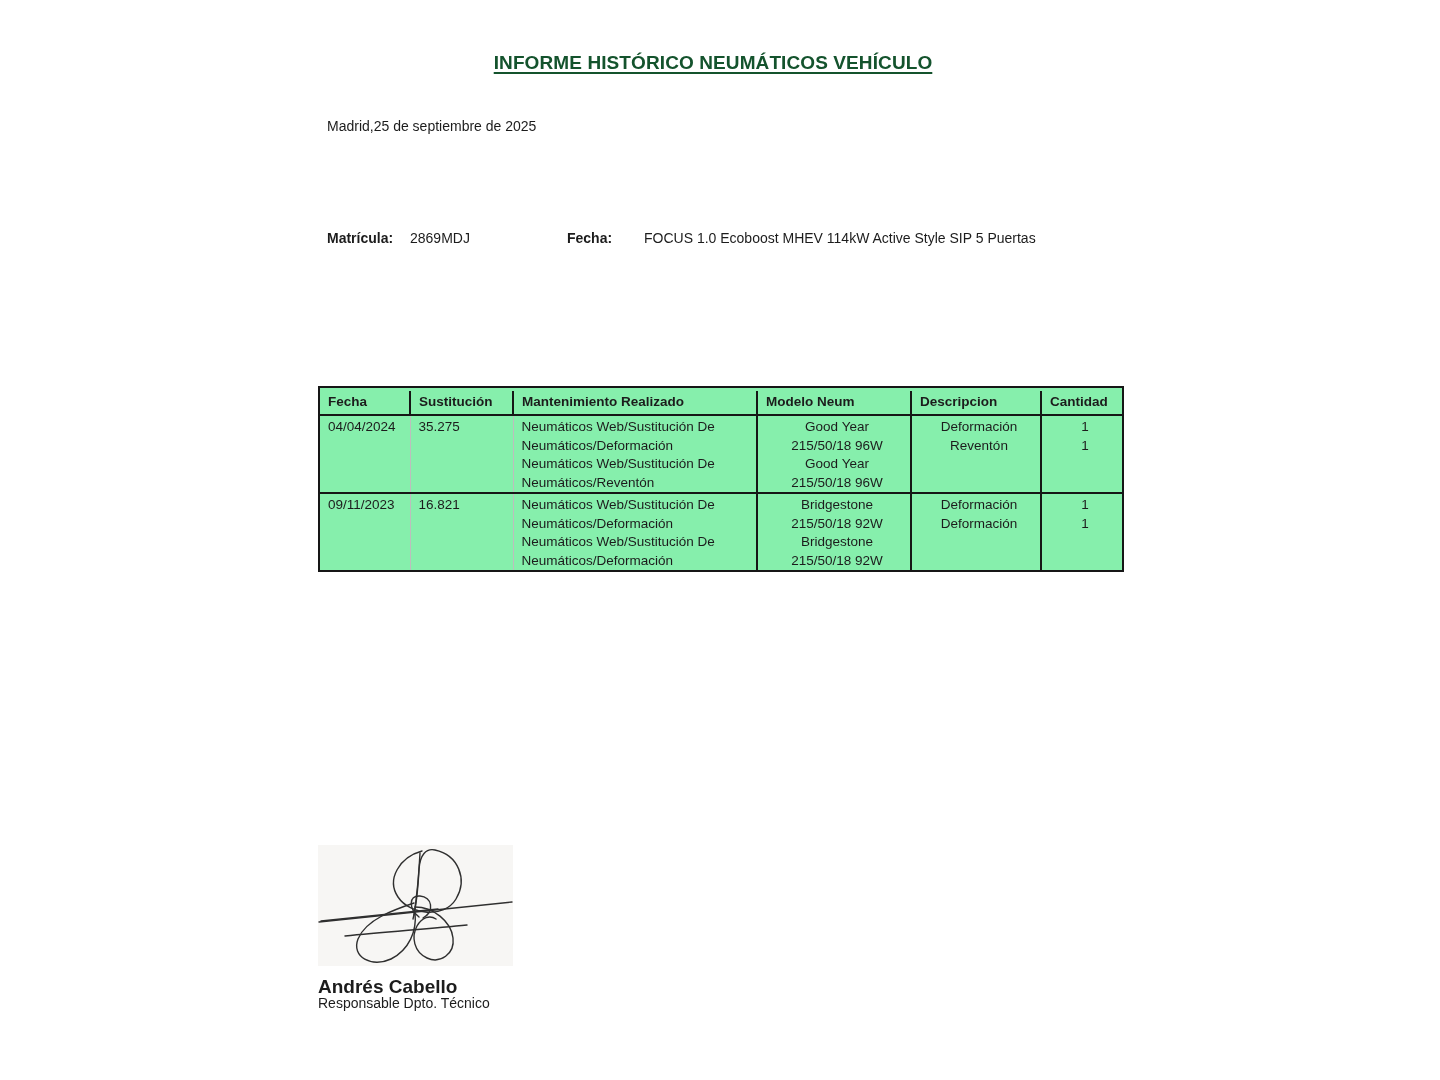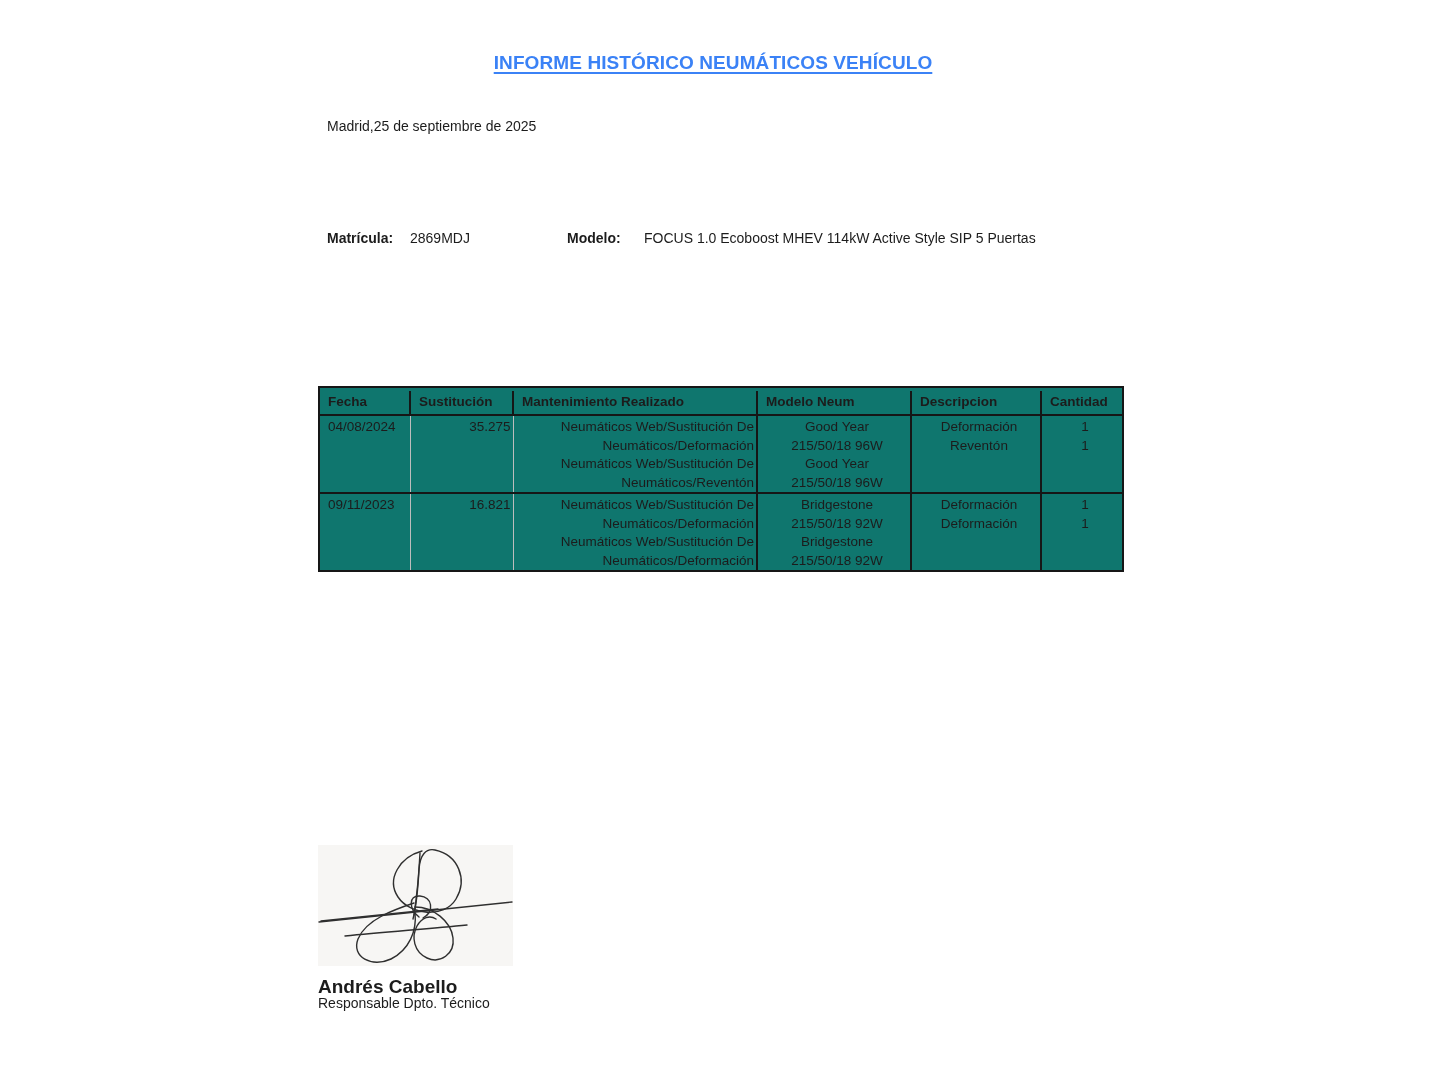--- a/index.html
+++ b/index.html
@@ -15,21 +15,21 @@
   .report-title {
     position: absolute;
     top: 52px; left: 0; width: 1426px;
     text-align: center;
     font-size: 19px;
     font-weight: bold;
     letter-spacing: 0.1px;
     text-decoration: underline;
     text-decoration-thickness: 2px;
     text-underline-offset: 3px;
-    color: #3b82f6;
+    color: #14532d;
   }
 
   .date-line {
     position: absolute;
     top: 118px; left: 327px;
     font-size: 14px;
     text-align: center;
   }
 
   .vehicle-line { position: absolute; top: 230px; left: 0; width: 1212px; height: 20px; }
@@ -39,21 +39,21 @@
   .matricula-value { left: 410px; top: 0; }
   .modelo-label    { left: 567px; top: 0; }
   .modelo-value    { left: 644px; top: 0; }
 
   .table-wrap {
     position: absolute;
     left: 318px; top: 386px;
     width: 806px;
     border: 2px solid #161616;
     padding-top: 3px;
-    background: #0f766e;
+    background: #86efac;
   }
   table.report-table {
     border-collapse: collapse;
     table-layout: fixed;
     width: 802px;
     font-size: 13.5px;
   }
   .report-table th, .report-table td {
     text-align: left;
     vertical-align: top;
@@ -66,21 +66,21 @@
     height: 24px;
     padding-top: 3px;
     border-left: 2px solid #161616;
   }
   .report-table th:first-child { border-left: none; }
   .report-table tbody td {
     height: 72px;
     line-height: 18.5px;
     border-top: 2px solid #161616;
   }
-  .report-table td.sep-gray  { border-left: 1px solid #bdbdbd; text-align: right; }
+  .report-table td.sep-gray  { border-left: 1px solid #bdbdbd; }
   .report-table td.sep-black { border-left: 2px solid #161616; text-align: center; }
 
   .signature-block { position: absolute; left: 318px; top: 845px; }
   .signature-img {
     display: block;
     width: 195px; height: 121px;
     background: #f7f6f4;
   }
   .signatory-name {
     position: absolute; left: 318px; top: 976px;
@@ -97,21 +97,21 @@
 
 <div class="page">
 
   <div class="report-title">INFORME HISTÓRICO NEUMÁTICOS VEHÍCULO</div>
 
   <div class="date-line">Madrid,25 de septiembre de 2025</div>
 
   <div class="vehicle-line">
     <span class="lbl matricula-label">Matrícula:</span>
     <span class="val matricula-value">2869MDJ</span>
-    <span class="lbl modelo-label">Modelo:</span>
+    <span class="lbl modelo-label">Fecha:</span>
     <span class="val modelo-value">FOCUS 1.0 Ecoboost MHEV 114kW Active Style SIP 5 Puertas</span>
   </div>
 
   <div class="table-wrap">
     <table class="report-table">
       <colgroup>
         <col style="width:90px">
           <col style="width:103px">
           <col style="width:244px">
         <col style="width:154px">
@@ -123,21 +123,21 @@
           <th>Fecha</th>
           <th>Sustitución</th>
           <th>Mantenimiento Realizado</th>
           <th>Modelo Neum</th>
           <th>Descripcion</th>
           <th>Cantidad</th>
         </tr>
       </thead>
       <tbody>
         <tr>
-          <td>04/08/2024</td>
+          <td>04/04/2024</td>
           <td class="sep-gray">35.275</td>
           <td class="sep-gray">Neumáticos Web/Sustitución De
 Neumáticos/Deformación
 Neumáticos Web/Sustitución De
 Neumáticos/Reventón</td>
           <td class="sep-black">Good Year
 215/50/18 96W
 Good Year
 215/50/18 96W</td>
           <td class="sep-black">Deformación

